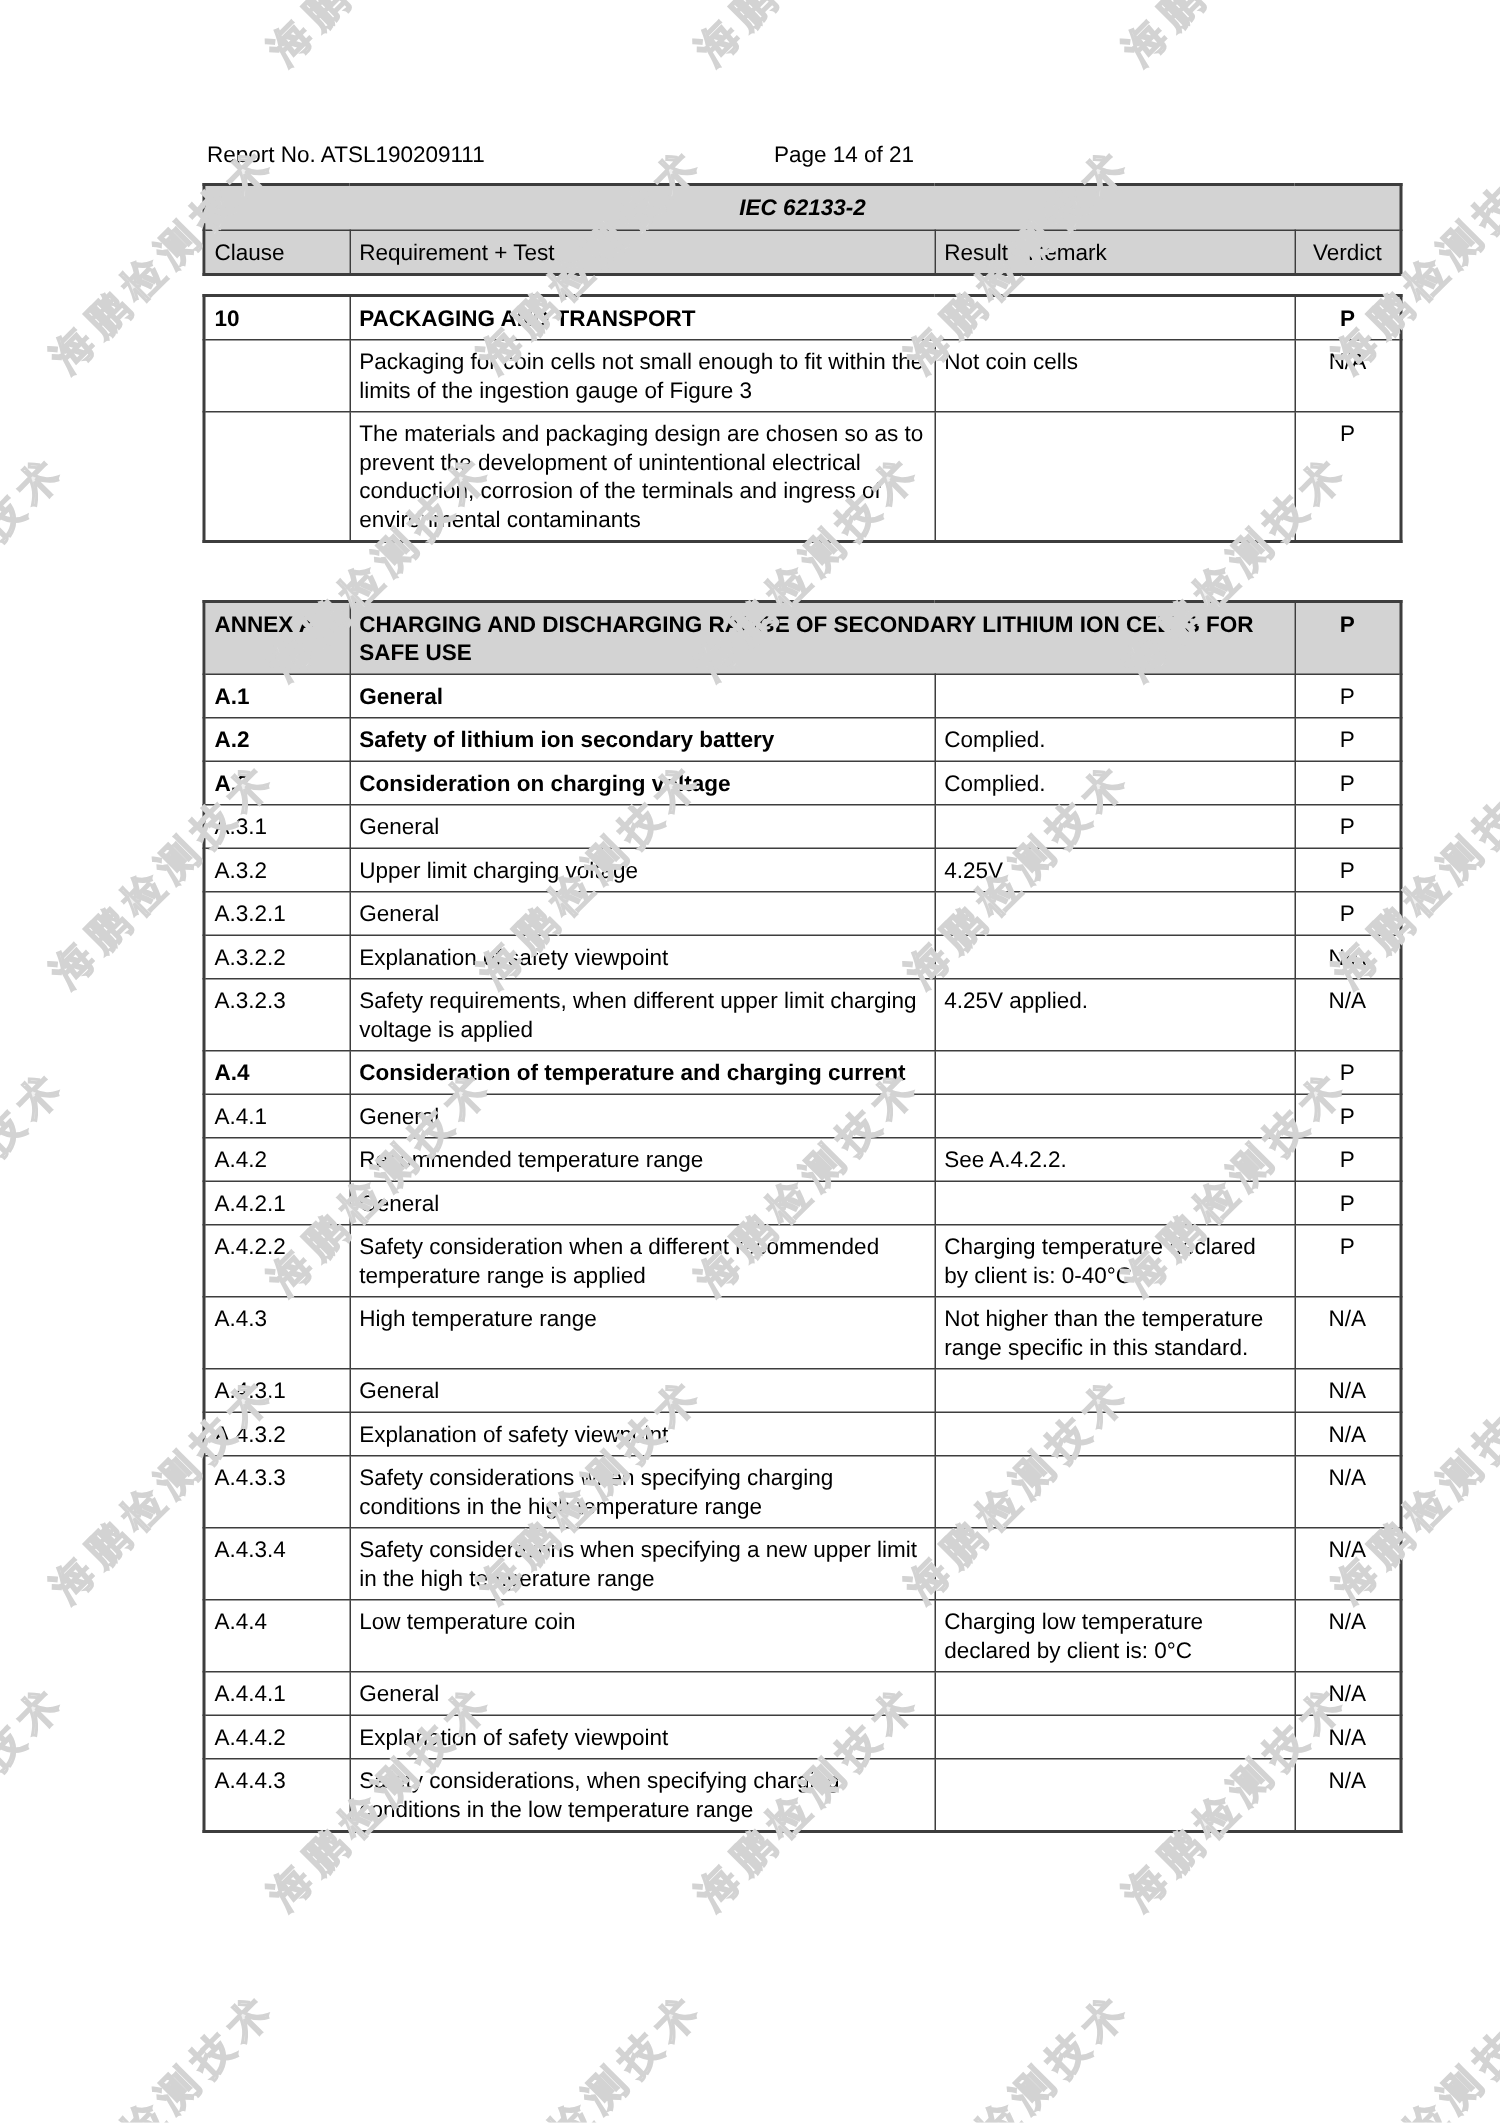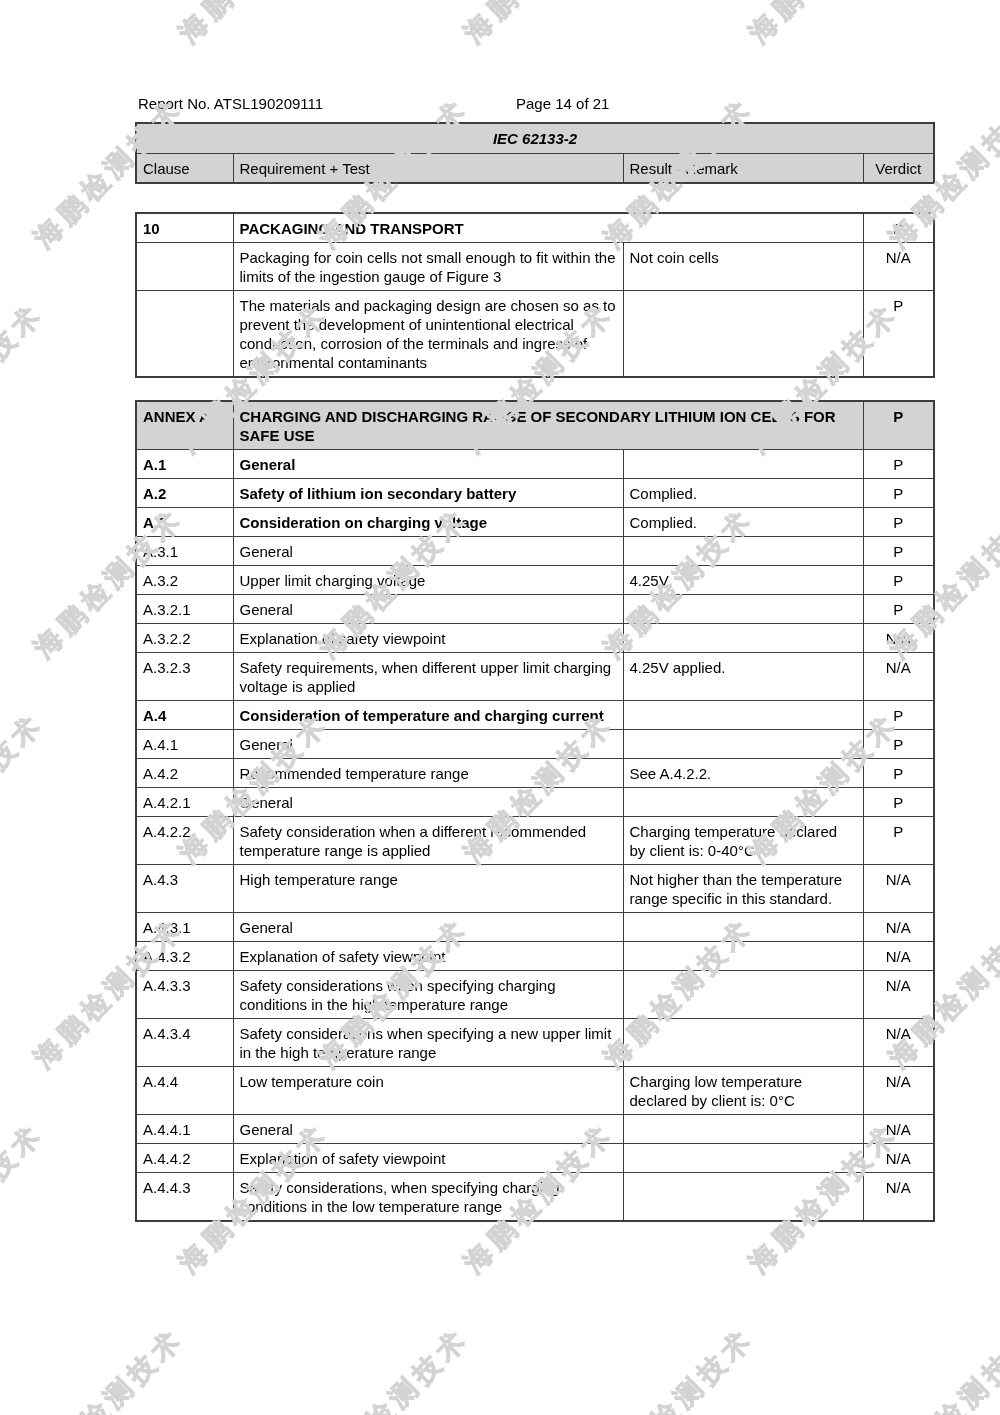--- a/index.html
+++ b/index.html
@@ -22,21 +22,21 @@
         width:798px;z-index:2;background:transparent;}
   table{border:2px solid #3d3d3d;}
   td{border:1px solid #3d3d3d;padding:5px 6px 4px 6px;font-size:15px;line-height:19px;
      vertical-align:top;word-wrap:break-word;overflow:hidden;}
 
   .head-table{top:122px;}
   .head-table td.std{text-align:center;font-weight:bold;background:#d3d3d3;height:20px;font-style:italic;}
   .head-table td.colhdr{background:#d3d3d3;height:19px;}
   .head-table td.verdict-h{text-align:center;}
 
-  .t1{top:212px;}
+  .t1{top:196px;}
   .t2{top:400px;}
 
   td.verdict{text-align:center;}
   tr.gray td{background:#d3d3d3;}
   tr.boldrow td.clause, tr.boldrow td.req{font-weight:bold;}
   tr.hdrrow td{font-weight:bold;}
 </style>
 </head>
 <body>
 

